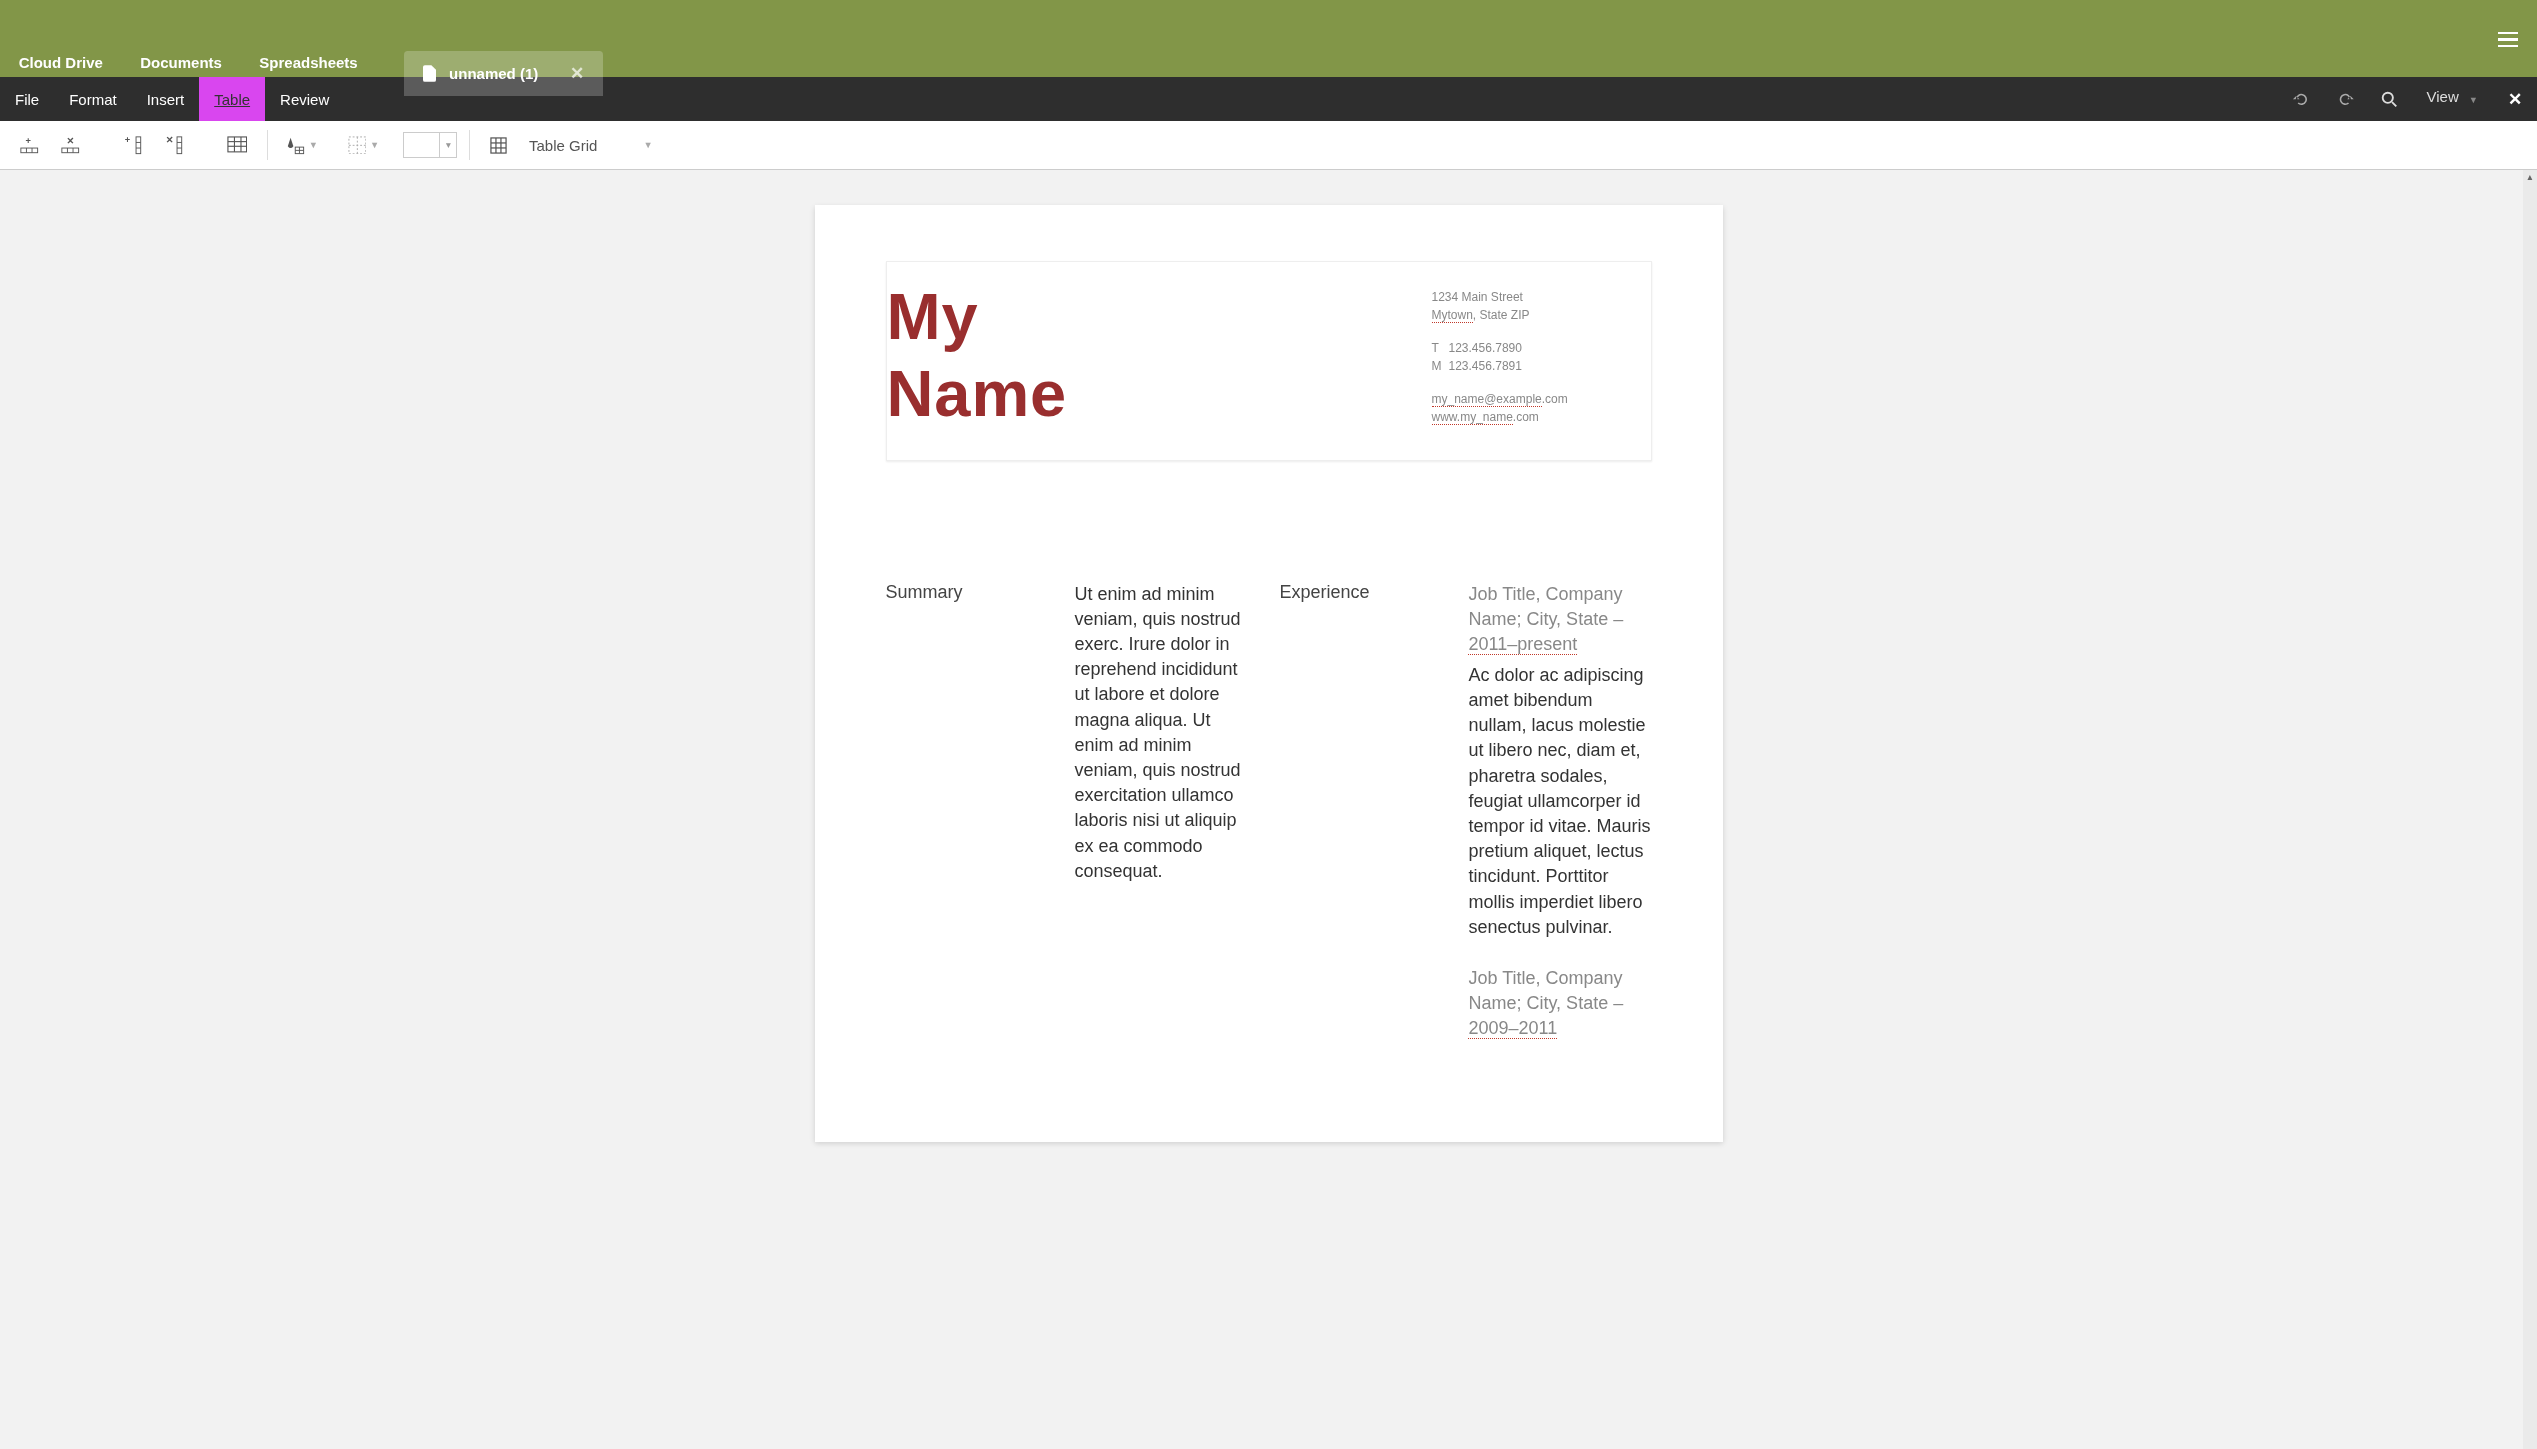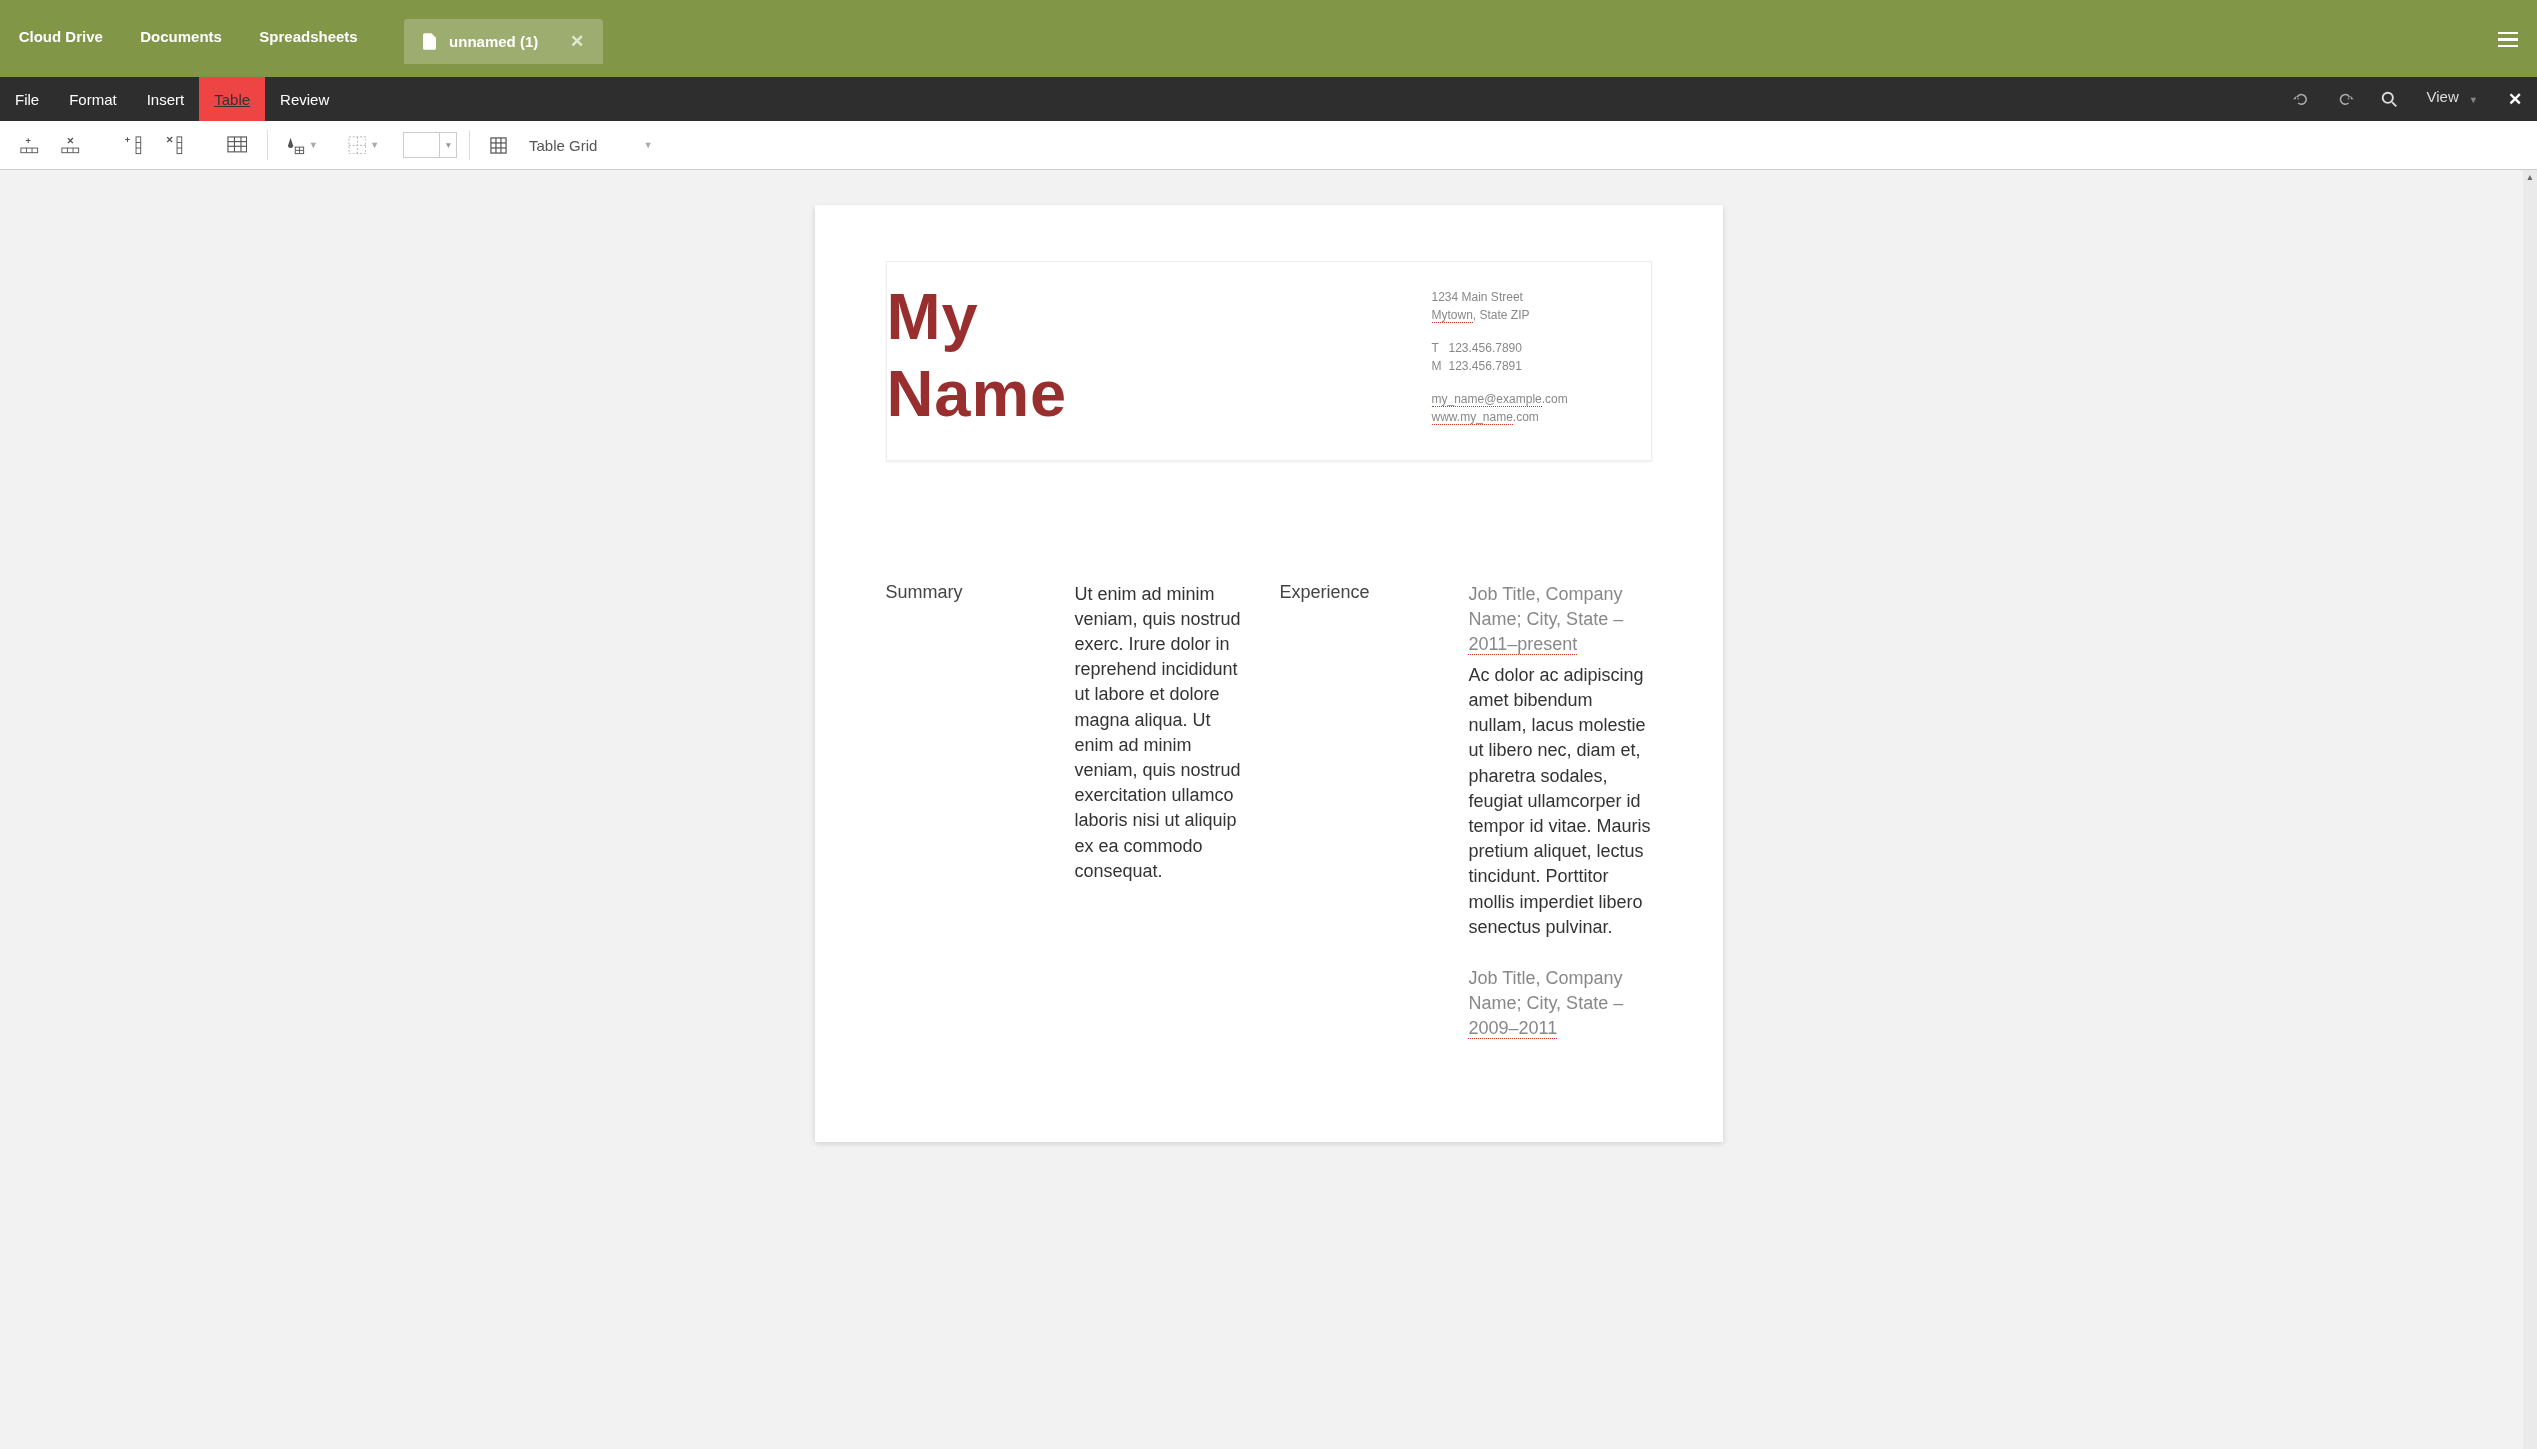--- a/index.html
+++ b/index.html
@@ -13,22 +13,23 @@
     .top-header {
       background: #829648;
       height: 77px;
       display: flex;
       align-items: flex-start;
       padding: 0;
       position: relative;
     }
     .top-nav {
       display: flex;
-      align-items: flex-start;
+      align-items: center;
       height: 64px;
+      margin-top: 32px;
     }
     .top-nav-item {
       color: #fff;
       font-weight: bold;
       font-size: 15px;
       padding: 0 18.7px;
       height: 77px;
       display: flex;
       align-items: flex-start;
       padding-top: 28px;
@@ -82,21 +83,21 @@
       color: #fff;
       font-size: 15px;
     }
     .menu-item {
       padding: 0 15px;
       display: flex;
       align-items: center;
       cursor: pointer;
     }
     .menu-item.active {
-      background: #ef4444;
+      background: #d946ef;
       color: #333;
       text-decoration: underline;
     }
     .menu-spacer { flex: 1; }
     .menu-icon {
       width: 44px;
       display: flex;
       align-items: center;
       justify-content: center;
       cursor: pointer;

